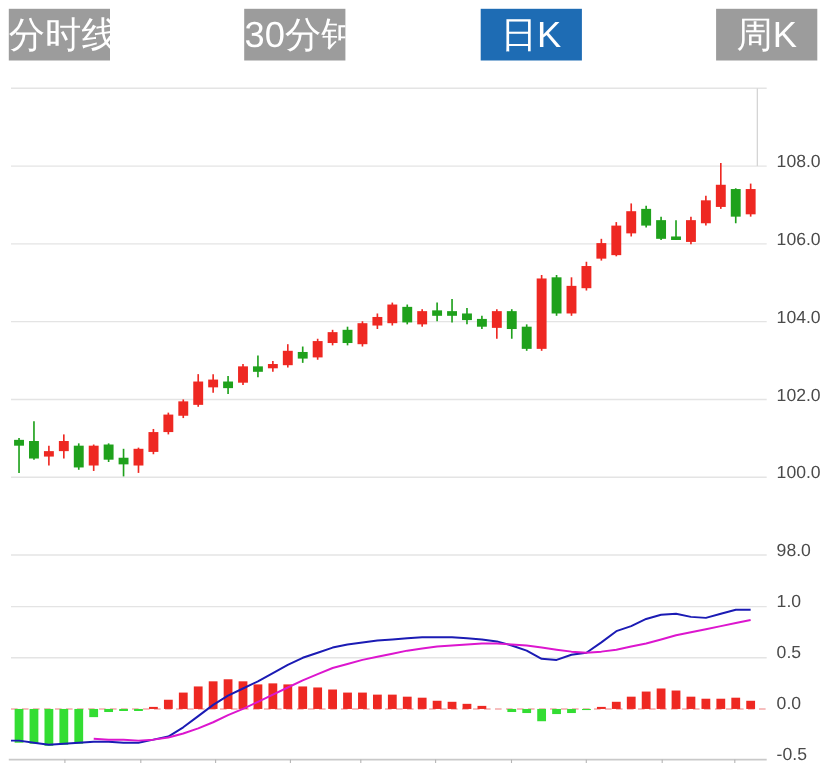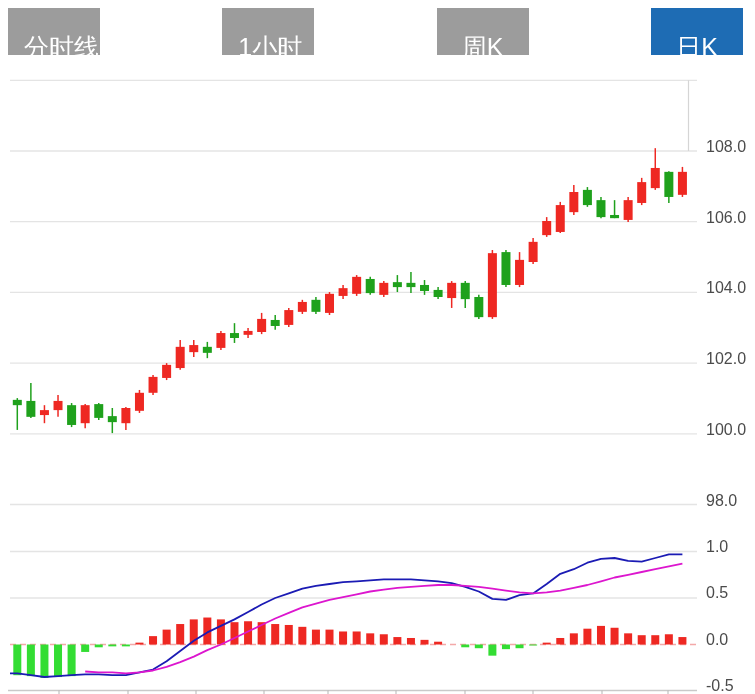--- a/index.html
+++ b/index.html
@@ -1,21 +1,21 @@
 <!DOCTYPE html>
 <html><head>
 <meta charset="utf-8">
 <style>
   html,body{margin:0;padding:0;background:#ffffff;width:755px;height:694px;overflow:hidden;
     font-family:"Liberation Sans",sans-serif;}
   .app{position:relative;width:755px;height:694px;background:#fff;}
   .tabs{position:absolute;top:8px;left:8px;width:735px;display:flex;justify-content:space-between;}
-  .tab{width:92px;height:47px;background:#9c9c9c;color:#ffffff;font-size:25px;line-height:47px;
+  .tab{width:92px;height:47px;background:#9c9c9c;color:#ffffff;font-size:33px;line-height:47px;
     text-align:center;border:none;cursor:pointer;white-space:nowrap;overflow:hidden;
-    font-family:"Liberation Sans",sans-serif;padding:16px;}
+    font-family:"Liberation Sans",sans-serif;padding:0;}
   .tab.active{background:#1e6cb4;}
   svg{position:absolute;top:0;left:0;}
 </style>
 </head>
 <body>
 
 <div class="app">
   <svg id="chart" width="755" height="694" viewBox="0 0 755 694">
       <g>
         <line x1="10" x2="697" y1="80.3" y2="80.3" stroke="#e4e4e4" stroke-width="1.3"></line>
@@ -208,17 +208,17 @@
         <line x1="655.2779999999999" x2="655.2779999999999" y1="148.17200000000005" y2="189.8849999999998" stroke="#ee2822" stroke-width="1.5"></line>
         <rect x="650.7779999999999" y="167.96800000000013" width="9" height="20.149499999999758" fill="#ee2822"></rect>
         <line x1="668.852" x2="668.852" y1="171.14949999999976" y2="202.96449999999996" stroke="#1fa11c" stroke-width="1.5"></line>
         <rect x="664.352" y="171.85650000000012" width="9" height="25.09849999999978" fill="#1fa11c"></rect>
         <line x1="682.4259999999999" x2="682.4259999999999" y1="166.9075000000001" y2="196.9549999999999" stroke="#ee2822" stroke-width="1.5"></line>
         <rect x="677.9259999999999" y="171.85650000000012" width="9" height="22.9774999999997" fill="#ee2822"></rect>
       </g>
     </svg>
   <div class="tabs" id="tabs">
       <button class="tab">分时线</button>
-      <button class="tab">1小时</button>
+      <button class="tab">30分钟</button>
+      <button class="tab active">日K</button>
       <button class="tab">周K</button>
-      <button class="tab active">日K</button>
     </div>
 </div>
 
 </body></html>

